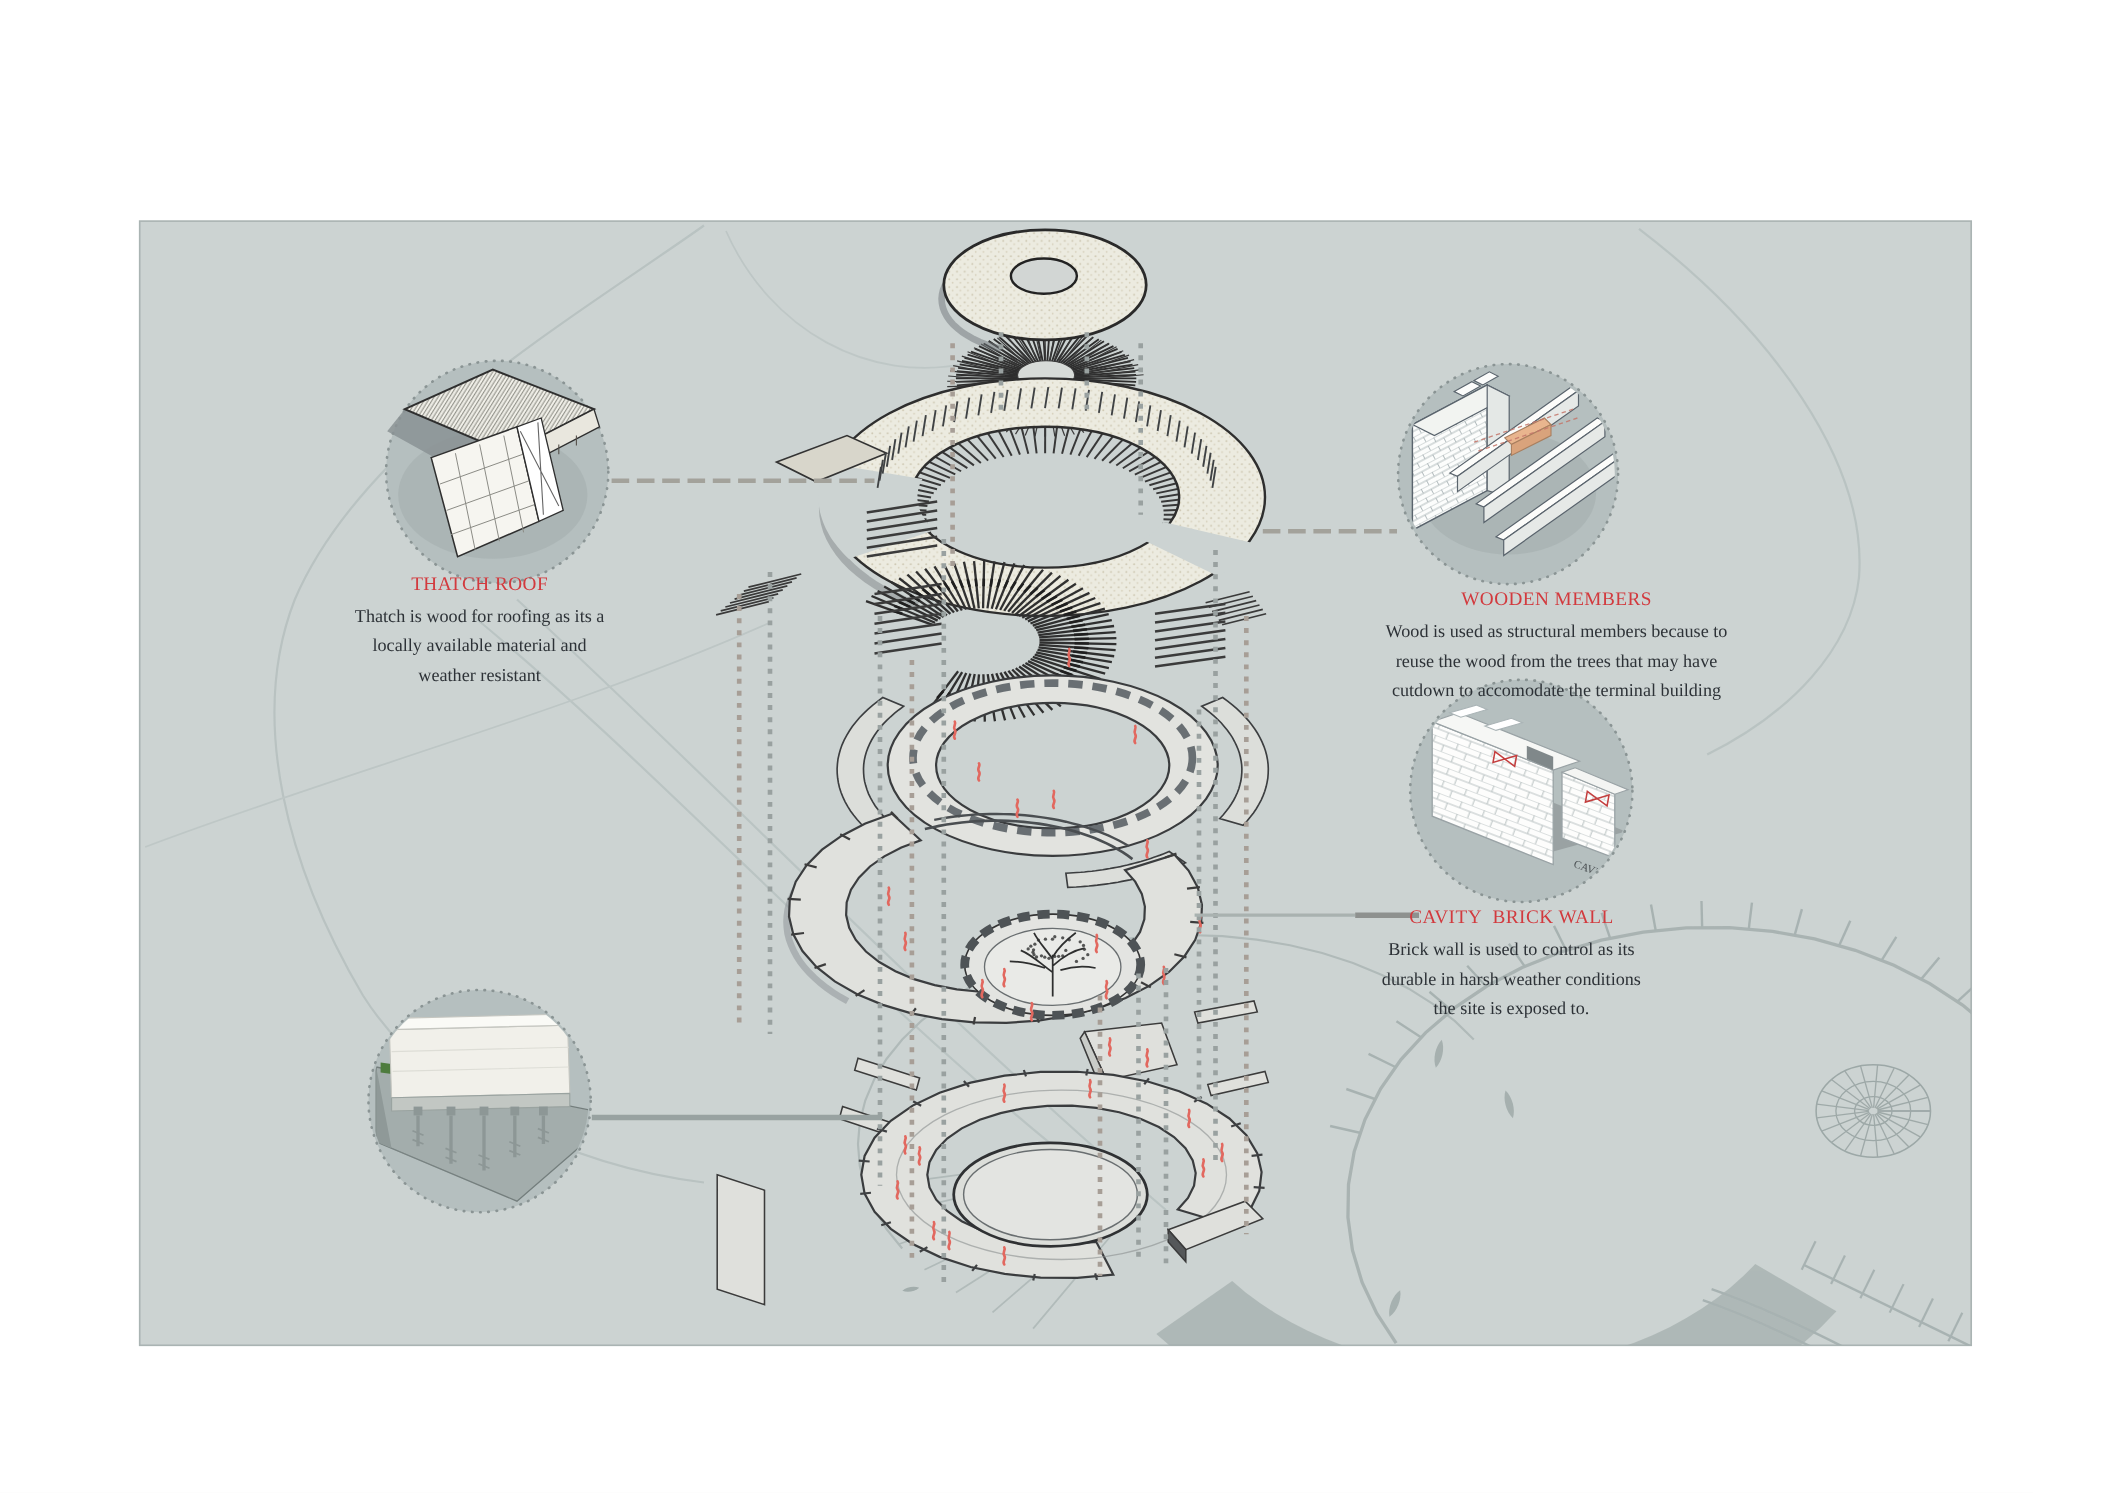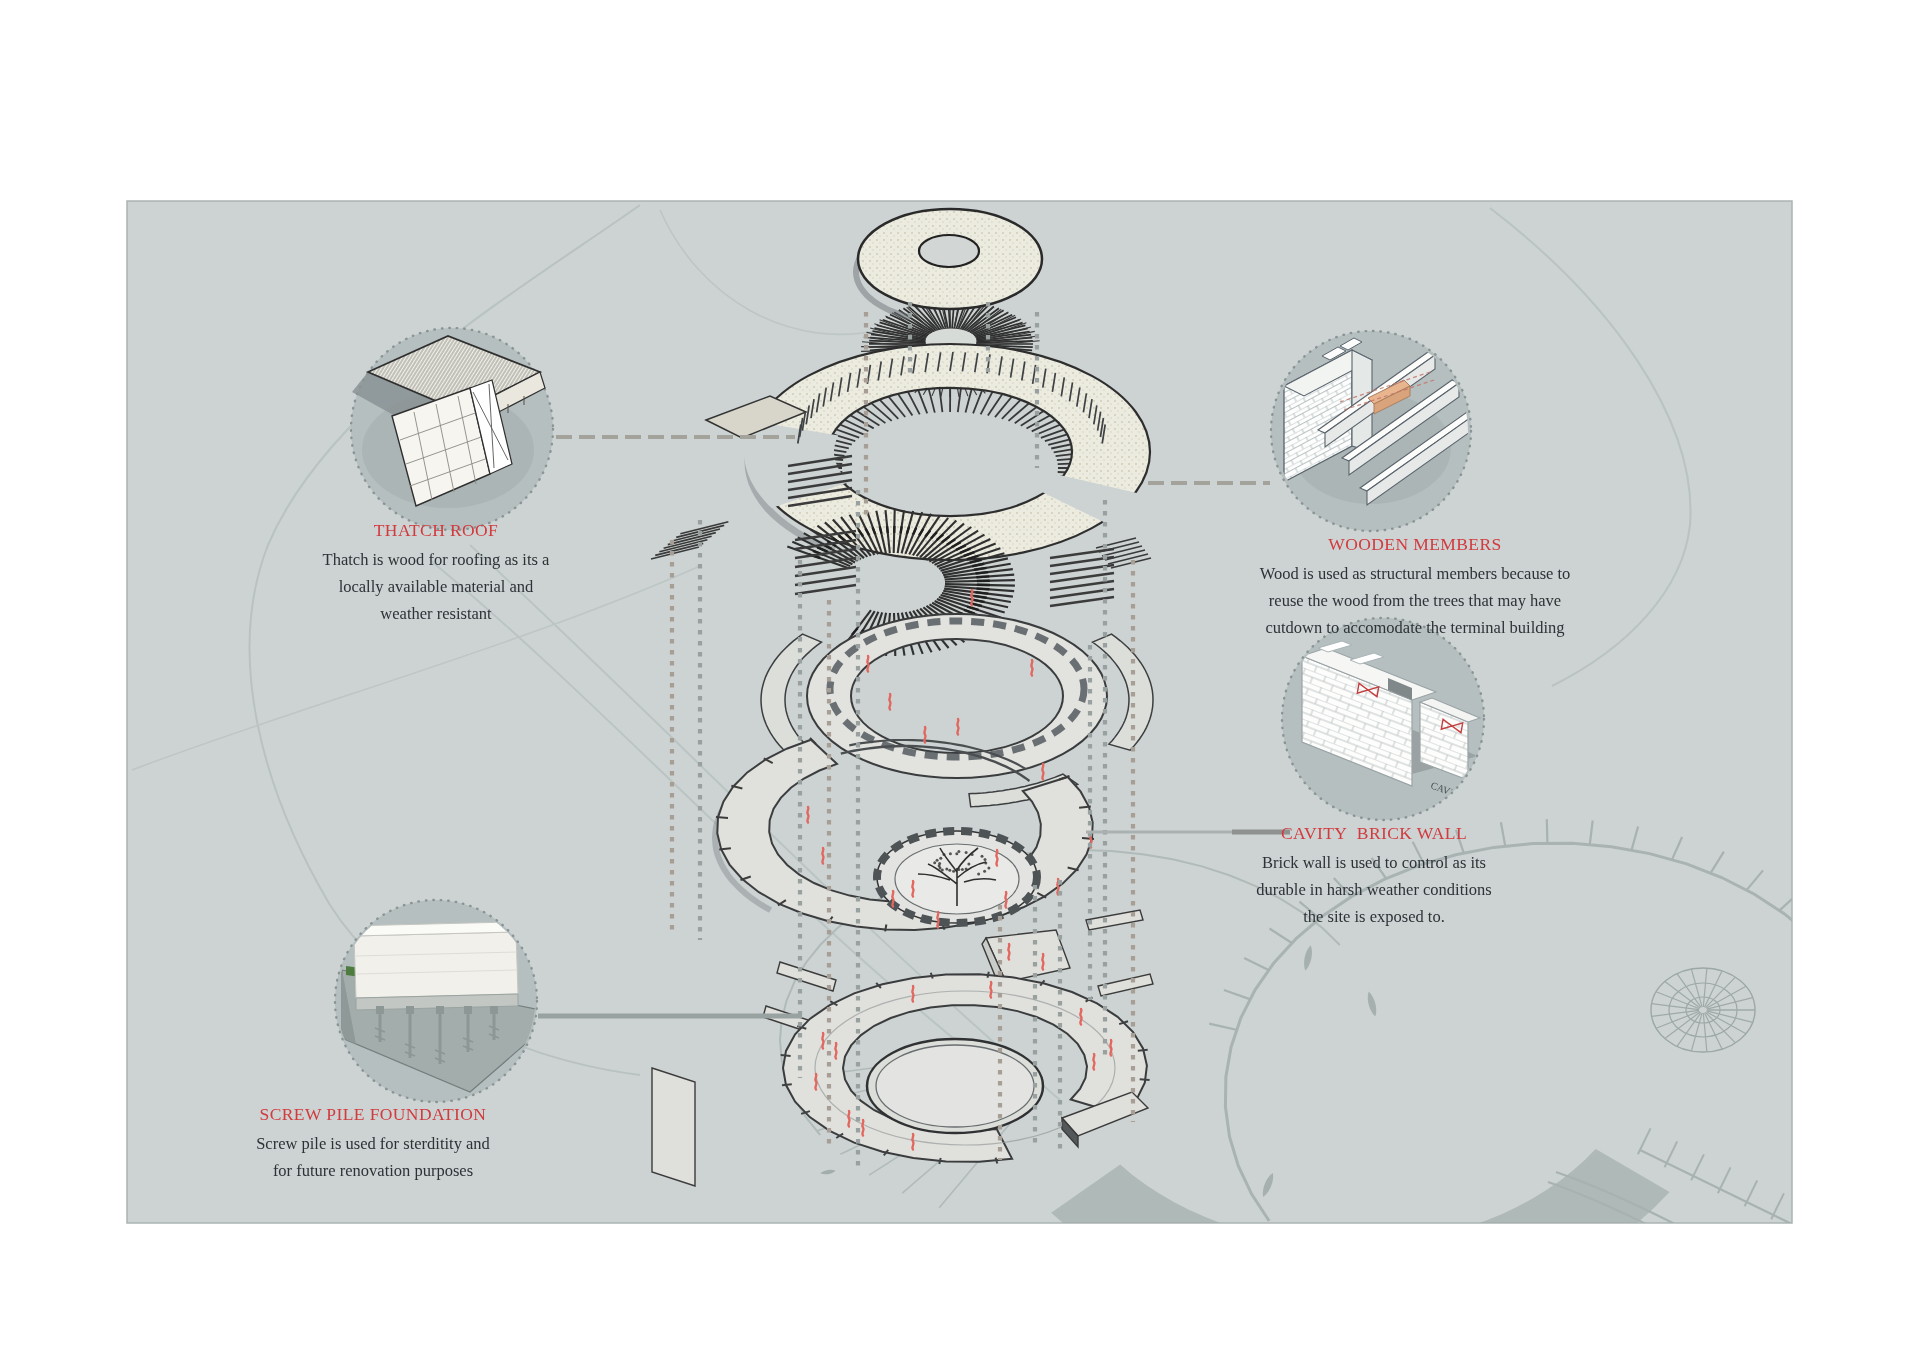--- a/index.html
+++ b/index.html
@@ -900,19 +900,14 @@
 the site is exposed to.</p>
 </div>
 
 <div class="callout" style="left:1190px;top:534px;width:450px;">
   <h3>WOODEN MEMBERS</h3>
   <p>Wood is used as structural members because to
 reuse the wood from the trees that may have
 cutdown to accomodate the terminal building</p>
 </div>
 
-<div class="callout" style="left:158px;top:1104px;width:430px;">
-  <h3>SCREW PILE FOUNDATION</h3>
-  <p>Screw pile is used for sterditity and
-for future renovation purposes</p>
+
 </div>
 
-</div>
-
 </body></html>

